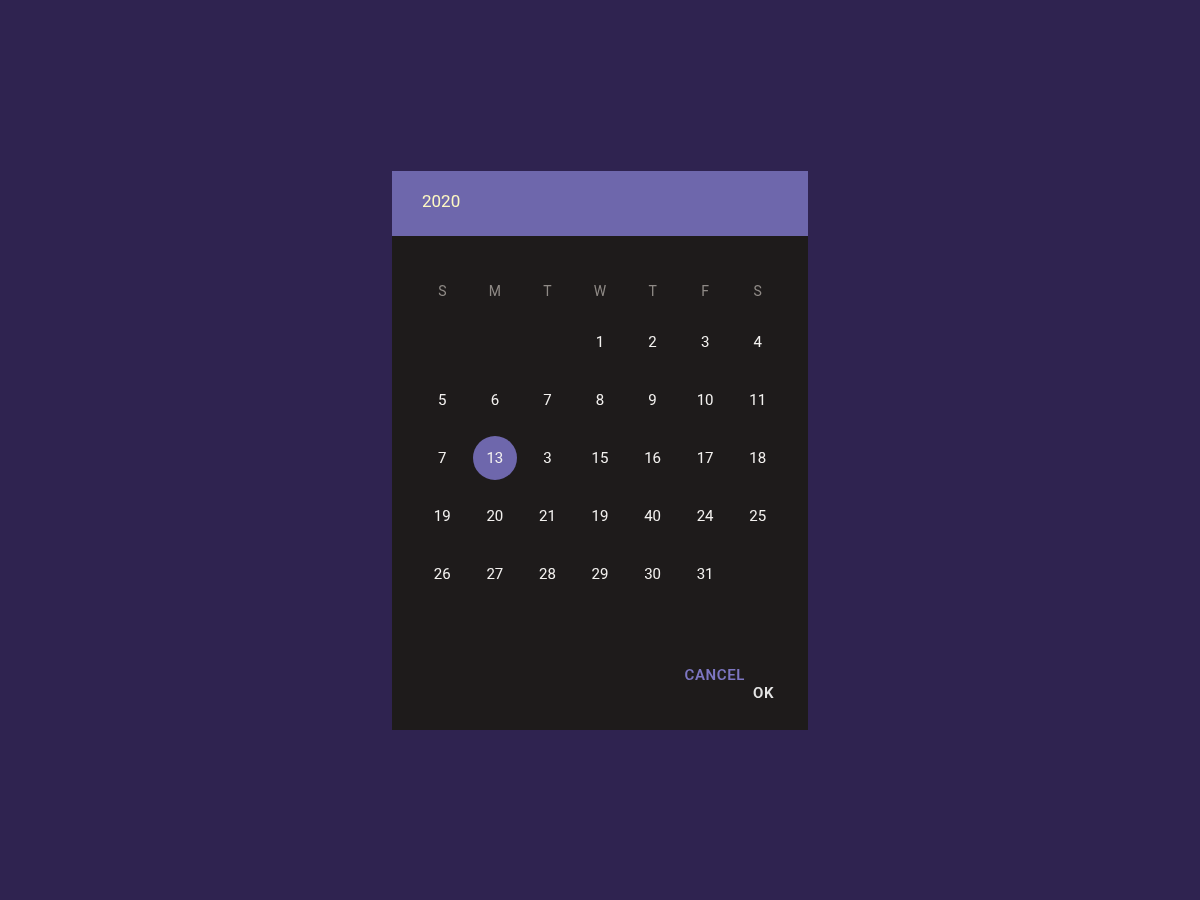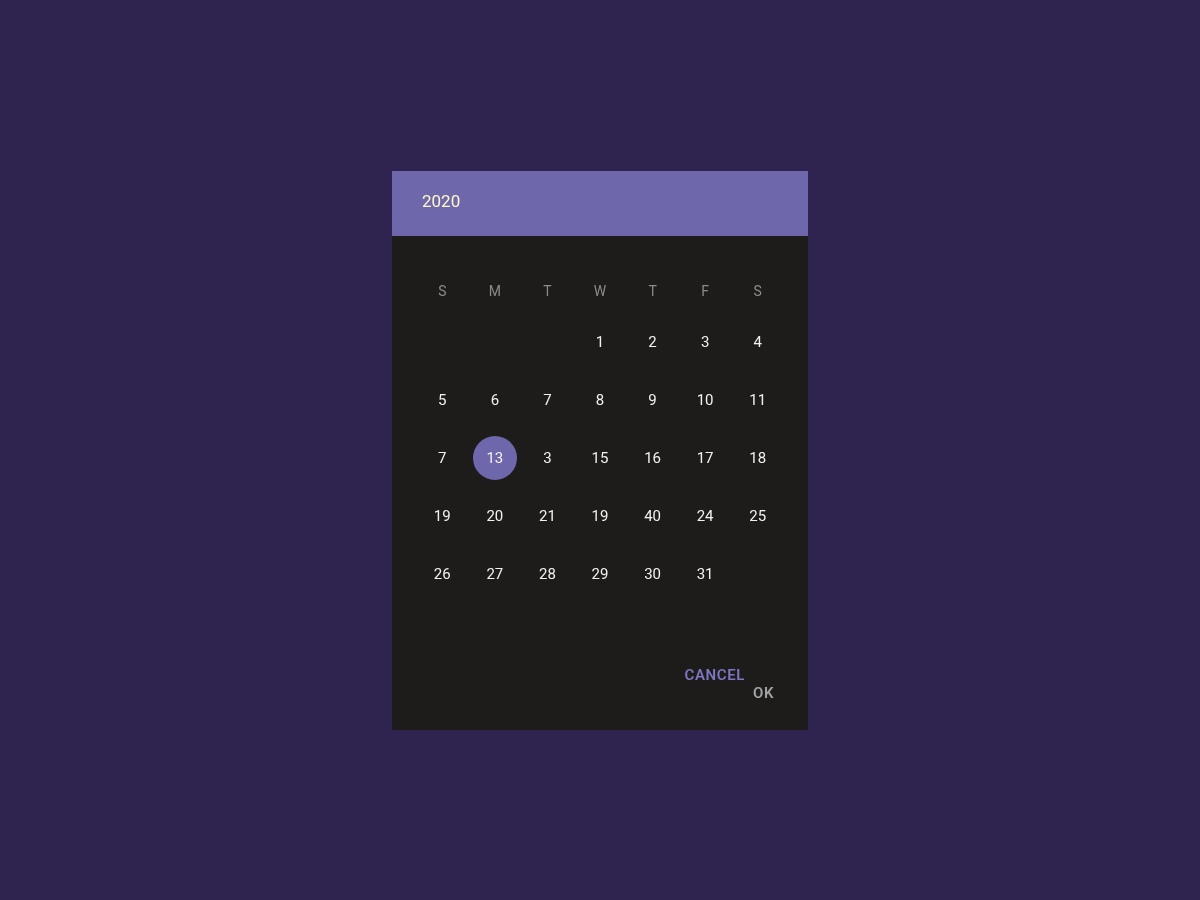--- a/index.html
+++ b/index.html
@@ -97,21 +97,21 @@
   .btn {
     text-transform: uppercase;
     font-size: 15px;
     font-weight: 600;
     letter-spacing: 0.6px;
     color: #7d76c2;
     cursor: pointer;
     padding: 6px 4px;
   }
   .btn.primary {
-    color: #a3a3a3;
+    color: #e5e5e5;
     margin-top: 36px;
   }
   svg { display:block; }
 </style>
 </head>
 <body>
 
 <div class="stage">
   <div class="picker">
 

